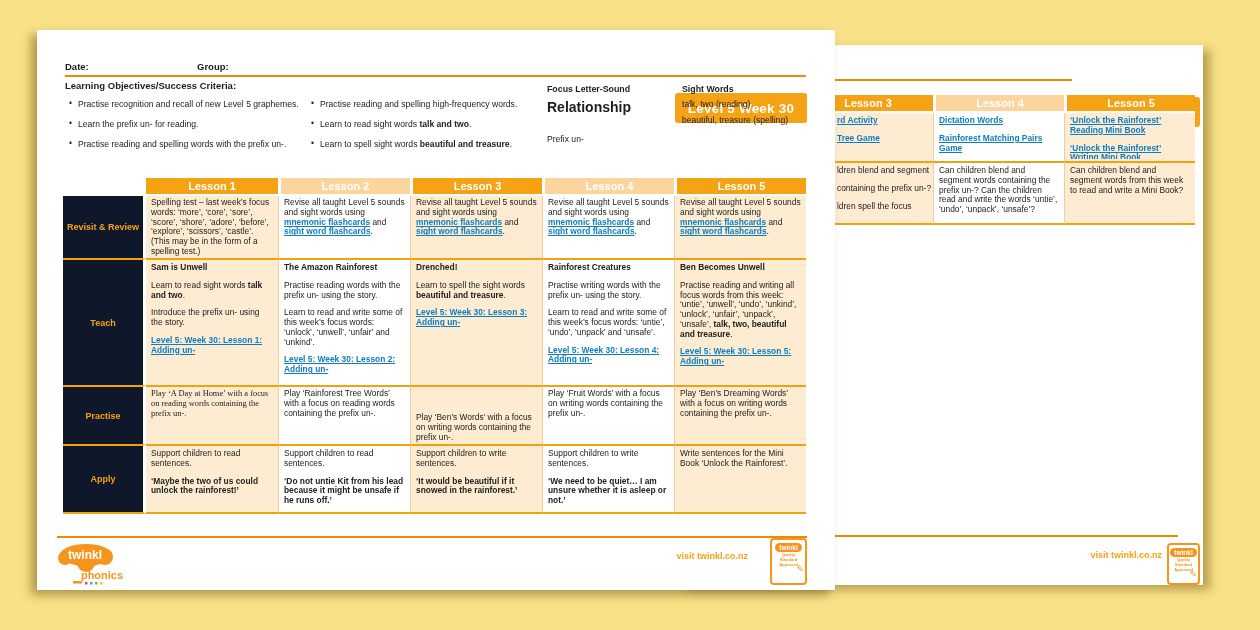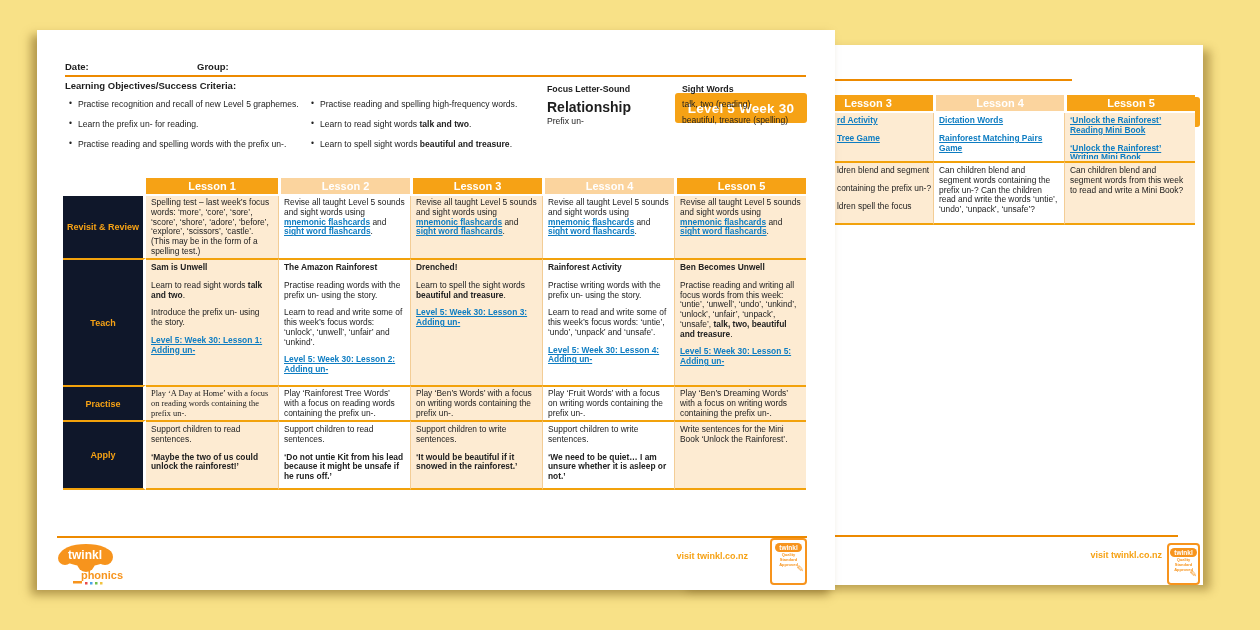--- a/index.html
+++ b/index.html
@@ -142,21 +142,21 @@
     </div>
   <div class="abs objcol" style="left:272px;top:69px;width:242px;">
       <p class="cp"><span class="">Practise reading and spelling high-frequency words.</span></p>
       <p class="cp"><span class="">Learn to read sight words </span><span class="b">talk and two</span><span class="">.</span></p>
       <p class="cp"><span class="">Learn to spell sight words </span><span class="b">beautiful and treasure</span><span class="">.</span></p>
     </div>
 
   <div class="abs" style="left:510px;top:54px;width:130px;">
     <div class="blabel" style="font-size:8.8px;">Focus Letter-Sound</div>
     <div class="blabel" style="font-size:14px;margin-top:5px;">Relationship</div>
-    <div class="smalltxt" style="margin-top:1px;">Prefix un-</div>
+    <div class="smalltxt" style="margin-top:19px;">Prefix un-</div>
   </div>
   <div class="abs" style="left:645px;top:54px;width:150px;">
     <div class="blabel" style="font-size:8.8px;">Sight Words</div>
     <div class="smalltxt" style="margin-top:5px;">talk, two (reading)</div>
     <div class="smalltxt" style="margin-top:4px;">beautiful, treasure (spelling)</div>
   </div>
 
   <table class="plan" style="left:26px;top:148px;width:743px;">
     <colgroup>
       <col style="width:83px">
@@ -223,21 +223,21 @@
           </td>
       <td class="peach vline">
             <div class="cin" style="height:123px;">
               <p class="cp"><span class="b">Drenched!</span></p>
               <p class="cp"><span class="">Learn to spell the sight words </span><span class="b">beautiful and treasure</span><span class="">.</span></p>
               <p class="cp"><span class="lnk">Level 5: Week 30: Lesson 3: Adding un-</span></p>
             </div>
           </td>
       <td class="white vline">
             <div class="cin" style="height:123px;">
-              <p class="cp"><span class="b">Rainforest Activity</span></p>
+              <p class="cp"><span class="b">Rainforest Creatures</span></p>
               <p class="cp"><span class="">Practise writing words with the prefix un- using the story.</span></p>
               <p class="cp"><span class="">Learn to read and write some of this week’s focus words: ‘untie’, ‘undo’, ‘unpack’ and ‘unsafe’.</span></p>
               <p class="cp"><span class="lnk">Level 5: Week 30: Lesson 4: Adding un-</span></p>
             </div>
           </td>
       <td class="peach vline">
             <div class="cin" style="height:123px;">
               <p class="cp"><span class="b">Ben Becomes Unwell</span></p>
               <p class="cp"><span class="">Practise reading and writing all focus words from this week: ‘untie’, ‘unwell’, ‘undo’, ‘unkind’, ‘unlock’, ‘unfair’, ‘unpack’, ‘unsafe’, </span><span class="b">talk, two, beautiful and treasure</span><span class="">.</span></p>
               <p class="cp"><span class="lnk">Level 5: Week 30: Lesson 5: Adding un-</span></p>
@@ -250,21 +250,21 @@
             <div class="cin" style="height:33px;padding-top:2px;font-family:Liberation Serif, serif;">
               <p class="cp"><span class="">Play ‘A Day at Home’ with a focus on reading words containing the prefix un-.</span></p>
             </div>
           </td>
       <td class="white vline">
             <div class="cin" style="height:33px;padding-top:2px;">
               <p class="cp"><span class="">Play ‘Rainforest Tree Words’ with a focus on reading words containing the prefix un-.</span></p>
             </div>
           </td>
       <td class="peach vline">
-            <div class="cin" style="height:33px;padding-top:2px;">
+            <div class="cin" style="height:33px;padding-top:2px;margin-top:24px;">
               <p class="cp"><span class="">Play ‘Ben’s Words’ with a focus on writing words containing the prefix un-.</span></p>
             </div>
           </td>
       <td class="white vline">
             <div class="cin" style="height:33px;padding-top:2px;">
               <p class="cp"><span class="">Play ‘Fruit Words’ with a focus on writing words containing the prefix un-.</span></p>
             </div>
           </td>
       <td class="peach vline">
             <div class="cin" style="height:33px;padding-top:2px;">

